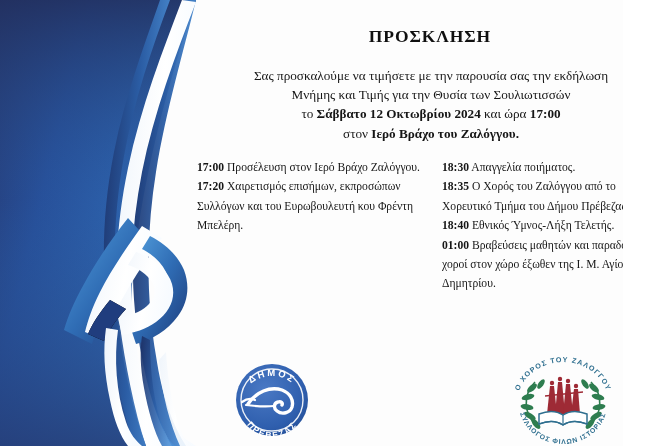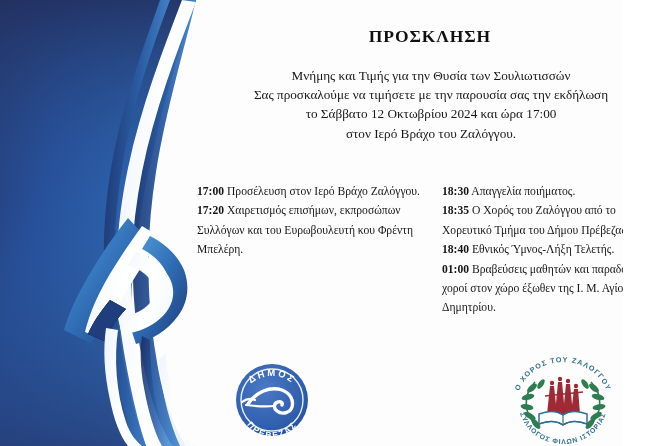--- a/index.html
+++ b/index.html
@@ -42,36 +42,35 @@
   #intro {
     position: absolute;
     left: 200px; top: 66px;
     width: 462px;
     text-align: center;
     font-size: 13.2px;
     line-height: 19.2px;
     color: #161616;
   }
   #intro .line { display: block; white-space: nowrap; }
-  #intro b { font-weight: normal; }
+  #intro b { font-weight: bold; }
 
   
   #program {
     position: absolute;
     left: 197px; top: 158px;
     width: 468px;
     display: flex;
     gap: 22px;
   }
   .col {
     width: 223px;
     font-size: 11.6px;
     line-height: 19.4px;
     color: #161616;
-    margin-top: 24px;
   }
   .entry { display: block; }
   .entry .t { font-weight: bold; }
 
   
   #logo-left {
     position: absolute;
     left: 224px; top: 358px;
     width: 96px; height: 84px;
   }
@@ -163,22 +162,22 @@
                  L162,446 C154,432 148,410 144,388 C140,366 140,350 142,336 Z" fill="url(#ribDark)" opacity="0.9"></path>
         <path d="M166,352 C168,386 174,416 184,438 L196,446 L180,446
                  C170,424 162,396 159,360 Z" fill="url(#ribWhite)" opacity="0.9"></path>
       </g>
     </svg>
   </div>
 
   <div id="title">ΠΡΟΣΚΛΗΣΗ</div>
 
   <div id="intro">
+    <span class="line">Σας προσκαλούμε να τιμήσετε με την παρουσία σας την εκδήλωση</span>
     <span class="line">Μνήμης και Τιμής για την Θυσία των Σουλιωτισσών</span>
-    <span class="line">Σας προσκαλούμε να τιμήσετε με την παρουσία σας την εκδήλωση</span>
     <span class="line"><span>το </span><b>Σάββατο 12 Οκτωβρίου 2024</b><span> και ώρα </span><b>17:00</b></span>
     <span class="line"><span>στον </span><b>Ιερό Βράχο του Ζαλόγγου.</b></span>
   </div>
 
   <div id="program">
 
     <div class="col" id="col-left">
       <span class="entry"><span class="t">17:00</span> <span>Προσέλευση στον Ιερό Βράχο Ζαλόγγου.</span></span>
       <span class="entry"><span class="t">17:20</span> <span>Χαιρετισμός επισήμων, εκπροσώπων  Συλλόγων και του Ευρωβουλευτή  κου Φρέντη Μπελέρη.</span></span>
     </div>

